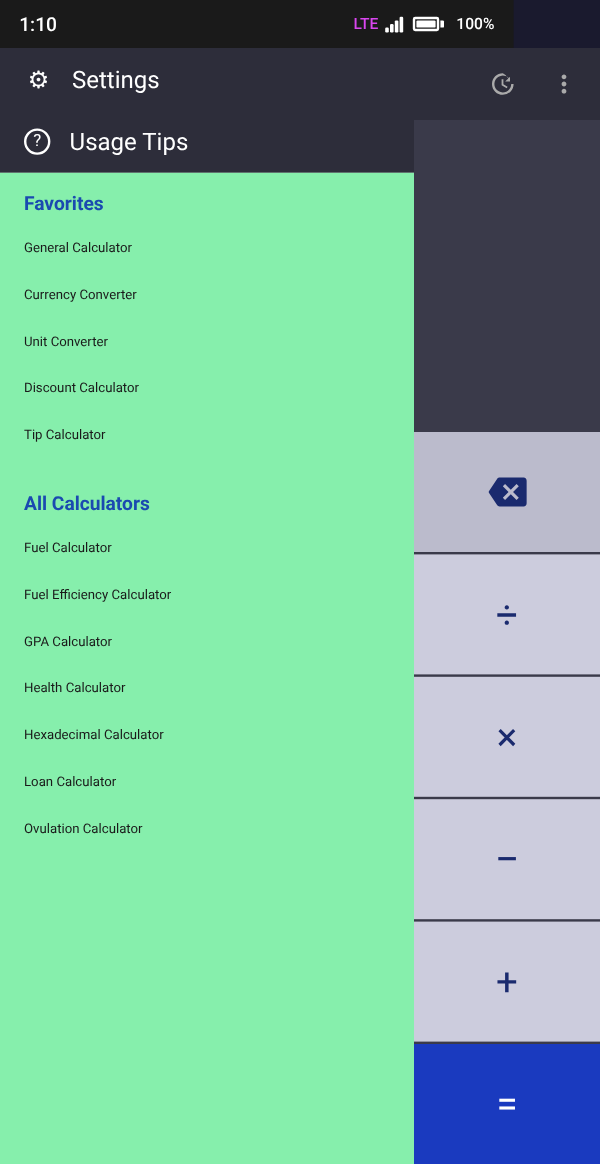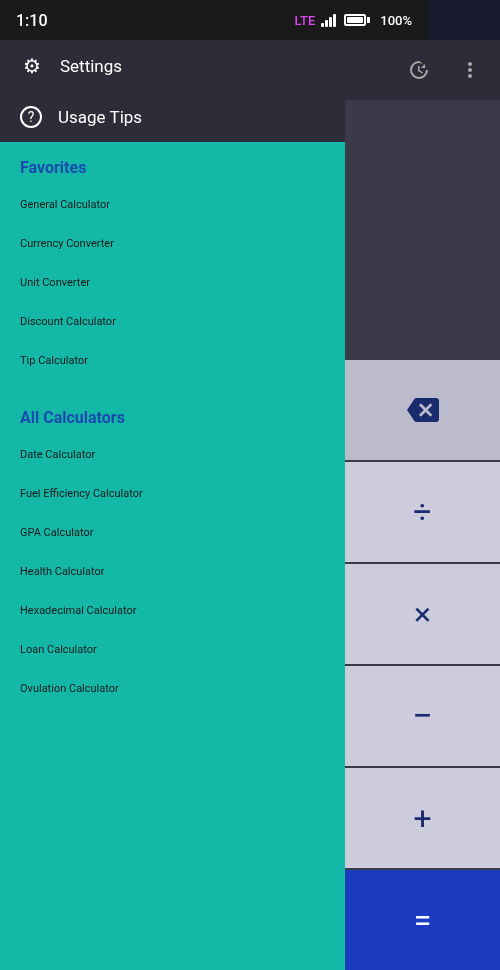--- a/index.html
+++ b/index.html
@@ -136,29 +136,29 @@
 
     .drawer-menu-icon {
       color: white;
       font-size: 20px;
       width: 24px;
       text-align: center;
     }
 
     .drawer-menu-label {
       color: white;
-      font-size: 17px;
+      font-size: 20px;
       font-weight: 400;
     }
 
     
     .drawer-content {
       flex: 1;
       overflow-y: auto;
-      background: #14b8a6;
+      background: #86efac;
     }
 
     .section-header {
       padding: 16px 20px 8px 20px;
     }
 
     .section-title {
       color: #1a4ab0;
       font-size: 16px;
       font-weight: 700;
@@ -301,21 +301,21 @@
         <span class="nav-item-label">Tip Calculator</span>
       </div>
 
       <div class="section-divider"></div>
 
       <div class="section-header">
         <span class="section-title">All Calculators</span>
       </div>
 
       <div class="nav-item">
-        <span class="nav-item-label">Date Calculator</span>
+        <span class="nav-item-label">Fuel Calculator</span>
       </div>
       <div class="nav-item">
         <span class="nav-item-label">Fuel Efficiency Calculator</span>
       </div>
       <div class="nav-item">
         <span class="nav-item-label">GPA Calculator</span>
       </div>
       <div class="nav-item">
         <span class="nav-item-label">Health Calculator</span>
       </div>

